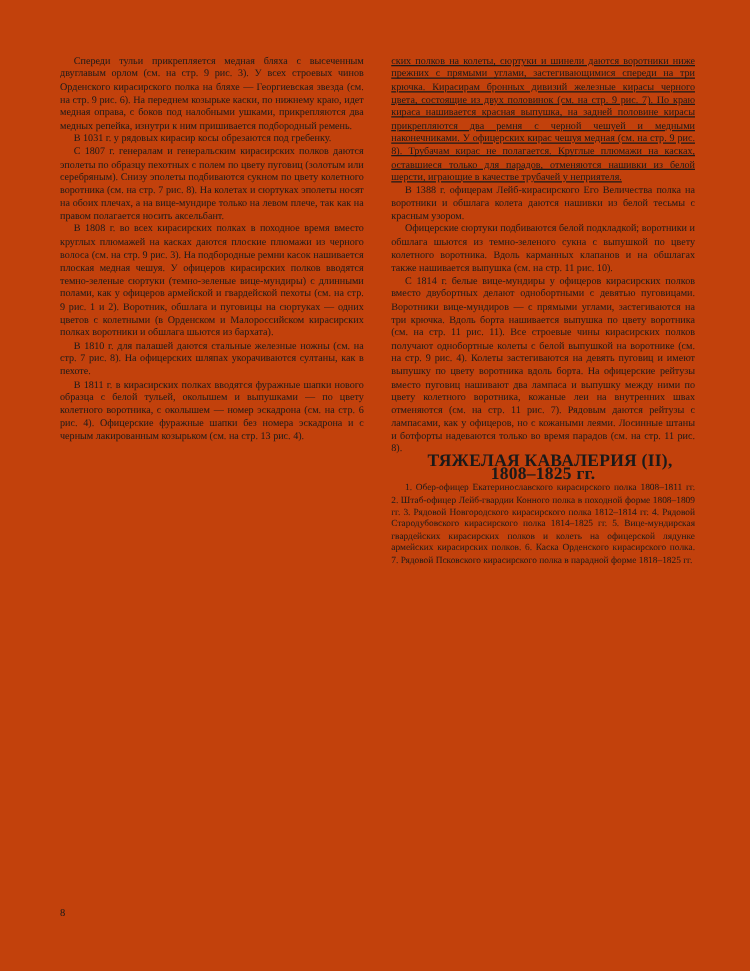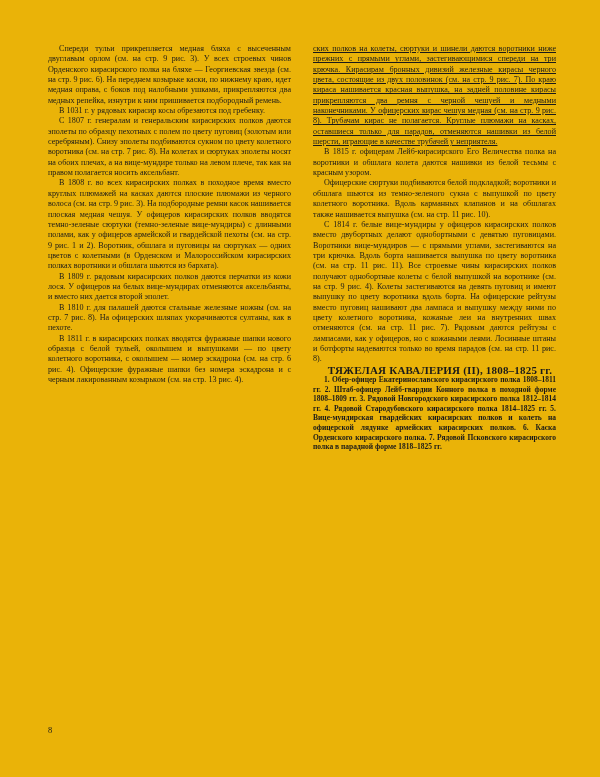--- a/index.html
+++ b/index.html
@@ -11,21 +11,21 @@
     width: 600px;
     height: 777px;
     overflow: hidden;
     font-family: "Liberation Serif", serif;
     color: #1a1a1a;
   }
   .page {
     position: relative;
     width: 600px;
     height: 777px;
-    background: #eab308;
+    background: #c2410c;
   }
   .columns {
     position: absolute;
     top: 44px;
     left: 48px;
     width: 508px;
     height: 660px;
     display: flex;
     gap: 22px;
   }
@@ -43,59 +43,57 @@
     text-indent: 11px;
   }
   .col p.noind {
     text-indent: 0;
     text-decoration: underline;
   }
   .plate-title {
     margin-top: 13px;
     margin-bottom: 5px;
     text-align: center;
-    font-size: 11px;
+    font-size: 14px;
     font-weight: bold;
     letter-spacing: 0.2px;
     text-indent: 0;
   }
   .plate-list {
     font-size: 7.5px;
     line-height: 9.6px;
     text-align: justify;
     text-indent: 11px;
-    font-weight: bold;
   }
   .folio {
     position: absolute;
     left: 48px;
     top: 726px;
     font-size: 8.4px;
     color: #1a1a1a;
   }
 </style>
 </head>
 <body>
 
 <div class="page">
   <div class="columns">
 
     <div class="col">
       <p>Спереди тульи прикрепляется медная бляха с высеченным двуглавым орлом (см. на стр. 9 рис. 3). У всех строевых чинов Орденского кирасирского полка на бляхе — Георгиевская звезда (см. на стр. 9 рис. 6). На переднем козырьке каски, по нижнему краю, идет медная оправа, с боков под налобными ушками, прикрепляются два медных репейка, изнутри к ним пришивается подбородный ремень.</p>
       <p>В 1031 г. у рядовых кирасир косы обрезаются под гребенку.</p>
       <p>С 1807 г. генералам и генеральским кирасирских полков даются эполеты по образцу пехотных с полем по цвету пуговиц (золотым или серебряным). Снизу эполеты подбиваются сукном по цвету колетного воротника (см. на стр. 7 рис. 8). На колетах и сюртуках эполеты носят на обоих плечах, а на вице-мундире только на левом плече, так как на правом полагается носить аксельбант.</p>
       <p>В 1808 г. во всех кирасирских полках в походное время вместо круглых плюмажей на касках даются плоские плюмажи из черного волоса (см. на стр. 9 рис. 3). На подбородные ремни касок нашивается плоская медная чешуя. У офицеров кирасирских полков вводятся темно-зеленые сюртуки (темно-зеленые вице-мундиры) с длинными полами, как у офицеров армейской и гвардейской пехоты (см. на стр. 9 рис. 1 и 2). Воротник, обшлага и пуговицы на сюртуках — одних цветов с колетными (в Орденском и Малороссийском кирасирских полках воротники и обшлага шьются из бархата).</p>
-      <p>В 1809 г. рядовым кирасирских полков даются перчатки из кожи лося. У офицеров на белых вице-мундирах отменяются аксельбанты, и вместо них дается второй эполет.</p>
       <p>В 1810 г. для палашей даются стальные железные ножны (см. на стр. 7 рис. 8). На офицерских шляпах укорачиваются султаны, как в пехоте.</p>
       <p>В 1811 г. в кирасирских полках вводятся фуражные шапки нового образца с белой тульей, околышем и выпушками — по цвету колетного воротника, с околышем — номер эскадрона (см. на стр. 6 рис. 4). Офицерские фуражные шапки без номера эскадрона и с черным лакированным козырьком (см. на стр. 13 рис. 4).</p>
     </div>
 
     <div class="col">
       <p class="noind">ских полков на колеты, сюртуки и шинели даются воротники ниже прежних с прямыми углами, застегивающимися спереди на три крючка. Кирасирам бронных дивизий железные кирасы черного цвета, состоящие из двух половинок (см. на стр. 9 рис. 7). По краю кираса нашивается красная выпушка, на задней половине кирасы прикрепляются два ремня с черной чешуей и медными наконечниками. У офицерских кирас чешуя медная (см. на стр. 9 рис. 8). Трубачам кирас не полагается. Круглые плюмажи на касках, оставшиеся только для парадов, отменяются нашивки из белой шерсти, играющие в качестве трубачей у неприятеля.</p>
-      <p>В 1815 г. офицерам Лейб-кирасирского Его Величества полка на воротники и обшлага колета даются нашивки из белой тесьмы с красным узором.</p>
+      <p>В 1388 г. офицерам Лейб-кирасирского Его Величества полка на воротники и обшлага колета даются нашивки из белой тесьмы с красным узором.</p>
       <p>Офицерские сюртуки подбиваются белой подкладкой; воротники и обшлага шьются из темно-зеленого сукна с выпушкой по цвету колетного воротника. Вдоль карманных клапанов и на обшлагах также нашивается выпушка (см. на стр. 11 рис. 10).</p>
       <p>С 1814 г. белые вице-мундиры у офицеров кирасирских полков вместо двубортных делают однобортными с девятью пуговицами. Воротники вице-мундиров — с прямыми углами, застегиваются на три крючка. Вдоль борта нашивается выпушка по цвету воротника (см. на стр. 11 рис. 11). Все строевые чины кирасирских полков получают однобортные колеты с белой выпушкой на воротнике (см. на стр. 9 рис. 4). Колеты застегиваются на девять пуговиц и имеют выпушку по цвету воротника вдоль борта. На офицерские рейтузы вместо пуговиц нашивают два лампаса и выпушку между ними по цвету колетного воротника, кожаные леи на внутренних швах отменяются (см. на стр. 11 рис. 7). Рядовым даются рейтузы с лампасами, как у офицеров, но с кожаными леями. Лосинные штаны и ботфорты надеваются только во время парадов (см. на стр. 11 рис. 8).</p>
       <p class="plate-title">ТЯЖЕЛАЯ КАВАЛЕРИЯ (II), 1808–1825 гг.</p>
       <p class="plate-list">1. Обер-офицер Екатеринославского кирасирского полка 1808–1811 гг. 2. Штаб-офицер Лейб-гвардии Конного полка в походной форме 1808–1809 гг. 3. Рядовой Новгородского кирасирского полка 1812–1814 гг. 4. Рядовой Стародубовского кирасирского полка 1814–1825 гг. 5. Вице-мундирская гвардейских кирасирских полков и колеть на офицерской лядунке армейских кирасирских полков. 6. Каска Орденского кирасирского полка. 7. Рядовой Псковского кирасирского полка в парадной форме 1818–1825 гг.</p>
     </div>
 
   </div>
 
   <div class="folio">8</div>
 </div>

